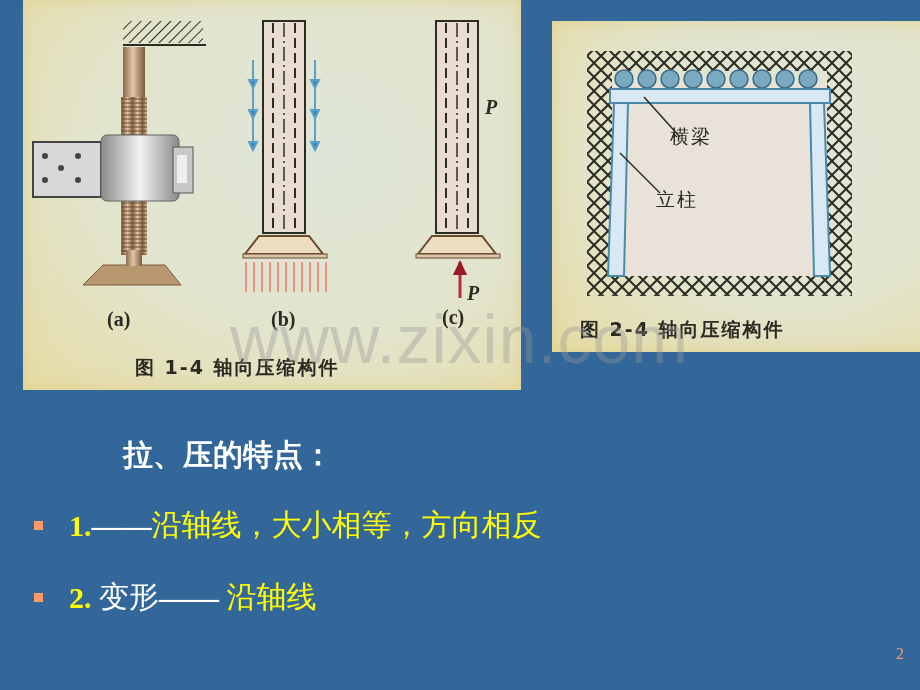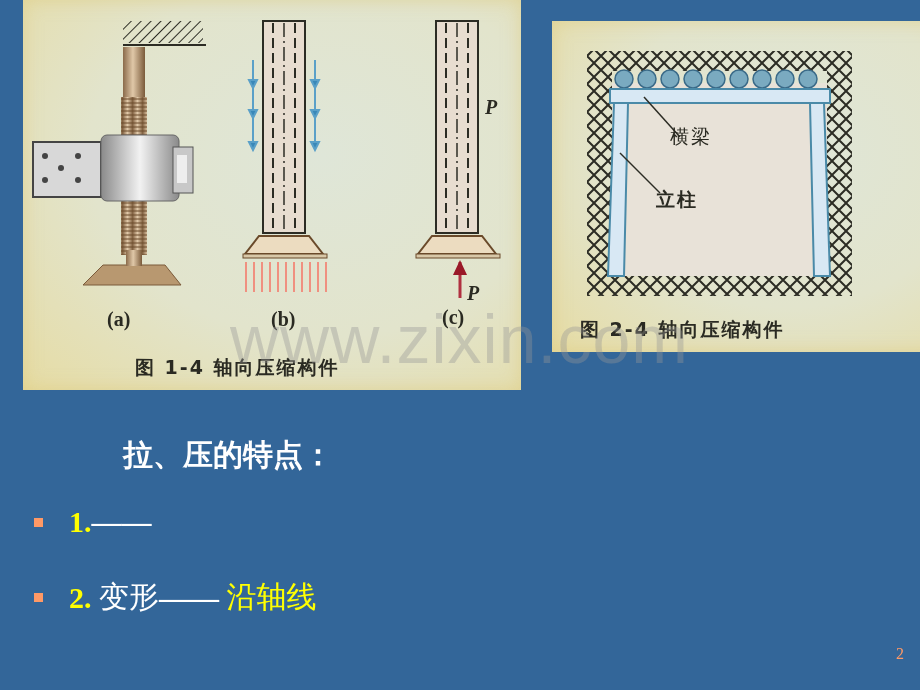--- a/index.html
+++ b/index.html
@@ -163,32 +163,33 @@
 
     <rect x="58" y="68" width="220" height="14" fill="#d8e8f4" stroke="#4a8aa8" stroke-width="2"></rect>
 
     <path d="M62 82 L76 82 L72 255 L56 255 Z" fill="#d8e8f4" stroke="#4a8aa8" stroke-width="2"></path>
     <path d="M258 82 L272 82 L278 255 L262 255 Z" fill="#d8e8f4" stroke="#4a8aa8" stroke-width="2"></path>
 
     <line x1="92" y1="76" x2="128" y2="116" stroke="#2c2c24" stroke-width="1.5"></line>
     <line x1="68" y1="132" x2="108" y2="172" stroke="#2c2c24" stroke-width="1.5"></line>
   </svg>
   <span class="fig-caption" style="left:118px;top:103px;font-weight:normal;font-size:19px;">横梁</span>
-  <span class="fig-caption" style="left:104px;top:166px;font-weight:bold;font-size:19px;">立柱</span>
+  <span class="fig-caption" style="left:104px;top:166px;font-weight:normal;font-size:19px;">立柱</span>
   <span class="fig-caption" style="left:28px;top:296px;">图 2-4 轴向压缩构件</span>
 </div>
 
 <div class="watermark">www.zixin.com</div>
 
 <div class="heading cjk b">拉、压的特点：</div>
 
 <div class="bullet-row" style="top:505px;">
   <span class="bullet-sq"></span>
   <span class="yl num">1.</span>
   <span class="wh num">——</span>
+  <span class="yl cjk">沿轴线，大小相等，方向相反</span>
 </div>
 
 <div class="bullet-row" style="top:577px;">
   <span class="bullet-sq"></span>
   <span class="yl num" style="white-space:pre;">2. </span>
   <span class="wh cjk">变形</span>
   <span class="wh num" style="white-space:pre;">—— </span>
   <span class="yl cjk">沿轴线</span>
 </div>
 

